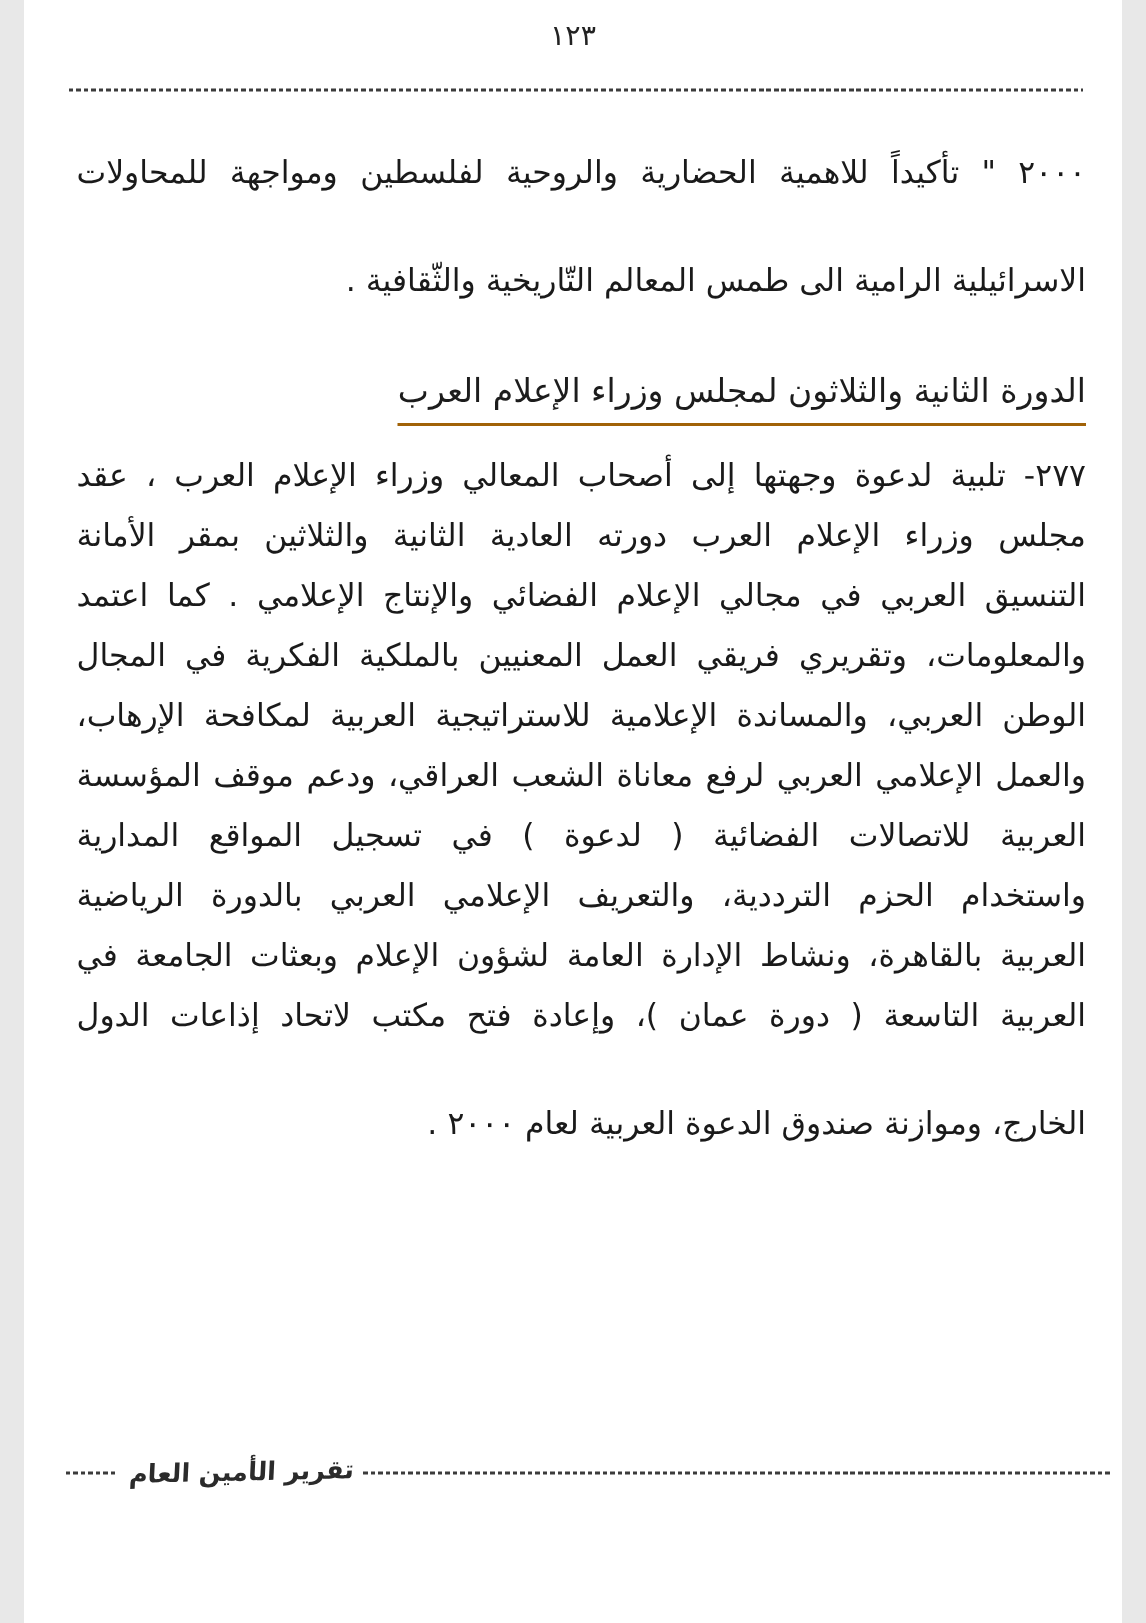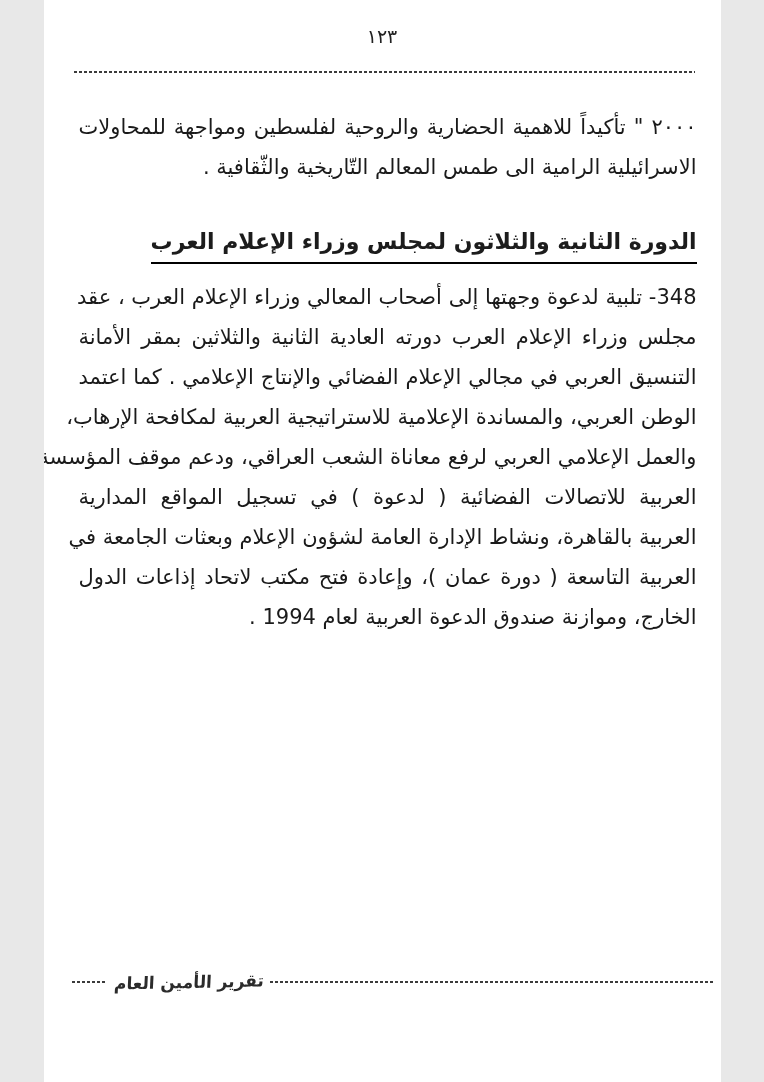--- a/index.html
+++ b/index.html
@@ -1,26 +1,26 @@
 <!DOCTYPE html>
 <html lang="ar"><head>
 <meta charset="utf-8">
 <style>
   html, body { margin: 0; padding: 0; background: #e8e8e8; }
   .page {
     position: relative;
-    width: 677px;
+    width: 732px;
     height: 1082px;
     margin: 0 auto;
     background: #ffffff;
     color: #1c1c1c;
     font-family: "DejaVu Sans", sans-serif;
     overflow: hidden;
     box-sizing: border-box;
-    padding-top: 22px;
+    padding-top: 10px;
   }
   .page-number {
     text-align: center;
     font-size: 19px;
     letter-spacing: 11px;
     color: #222;
     height: 28px;
     line-height: 28px;
   }
   .dotted-rule {
@@ -37,33 +37,33 @@
   .para .line {
     font-size: 21px;
     line-height: 40px;
     white-space: nowrap;
     text-align: justify;
     text-align-last: justify;
     color: #1a1a1a;
   }
   .para .line:last-child {
     text-align-last: auto; 
+    margin-top: 32px;
   }
   .intro-para { margin-top: 34px; }
   .section-heading-wrap {
     margin-top: 40px;
     text-align: right;
   }
   .section-heading {
     display: inline-block;
     font-size: 22px;
     line-height: 30px;
     padding-bottom: 5px;
-    border-bottom: 2px solid #000000;
-    font-weight: bold;
+    border-bottom: 2px solid #a16207;
   }
   .main-para { margin-top: 13px; }
   .footer {
     position: absolute;
     left: 0; right: 0;
     top: 972px;
     display: flex;
     direction: ltr;
     align-items: center;
     padding: 0 7px 0 28px;
@@ -97,29 +97,31 @@
     <div class="para intro-para">
         <div class="line">٢٠٠٠ " تأكيداً للاهمية الحضارية والروحية  لفلسطين ومواجهة للمحاولات</div>
         <div class="line">الاسرائيلية الرامية الى طمس المعالم التّاريخية والثّقافية .</div>
       </div>
 
     <div class="section-heading-wrap">
       <span class="section-heading">الدورة الثانية والثلاثون لمجلس وزراء الإعلام العرب</span>
     </div>
 
     <div class="para main-para">
-        <div class="line">348- تلبية لدعوة وجهتها إلى أصحاب المعالي وزراء الإعلام العرب ، عقد</div>
+        <div class="line">٢٧٧- تلبية لدعوة وجهتها إلى أصحاب المعالي وزراء الإعلام العرب ، عقد</div>
         <div class="line">مجلس وزراء الإعلام العرب دورته العادية الثانية والثلاثين بمقر الأمانة</div>
         <div class="line">التنسيق العربي في مجالي الإعلام الفضائي والإنتاج الإعلامي . كما اعتمد</div>
+        <div class="line">والمعلومات، وتقريري فريقي العمل المعنيين بالملكية الفكرية في المجال</div>
         <div class="line">الوطن العربي، والمساندة الإعلامية للاستراتيجية العربية لمكافحة الإرهاب،</div>
         <div class="line">والعمل الإعلامي العربي لرفع معاناة الشعب العراقي، ودعم موقف المؤسسة</div>
         <div class="line">العربية للاتصالات الفضائية ( لدعوة ) في تسجيل المواقع المدارية</div>
+        <div class="line">واستخدام الحزم الترددية، والتعريف الإعلامي العربي بالدورة الرياضية</div>
         <div class="line">العربية بالقاهرة، ونشاط الإدارة العامة لشؤون الإعلام  وبعثات الجامعة في</div>
         <div class="line">العربية التاسعة ( دورة عمان )، وإعادة فتح مكتب لاتحاد إذاعات الدول</div>
-        <div class="line">الخارج، وموازنة صندوق الدعوة العربية لعام 1994 .</div>
+        <div class="line">الخارج، وموازنة صندوق الدعوة العربية لعام ٢٠٠٠ .</div>
       </div>
 
   </div>
 
   <div class="footer">
     <div class="dotted-rule short-rule"></div>
     <div class="signature">تقرير الأمين العام</div>
     <div class="dotted-rule long-rule"></div>
   </div>
 

